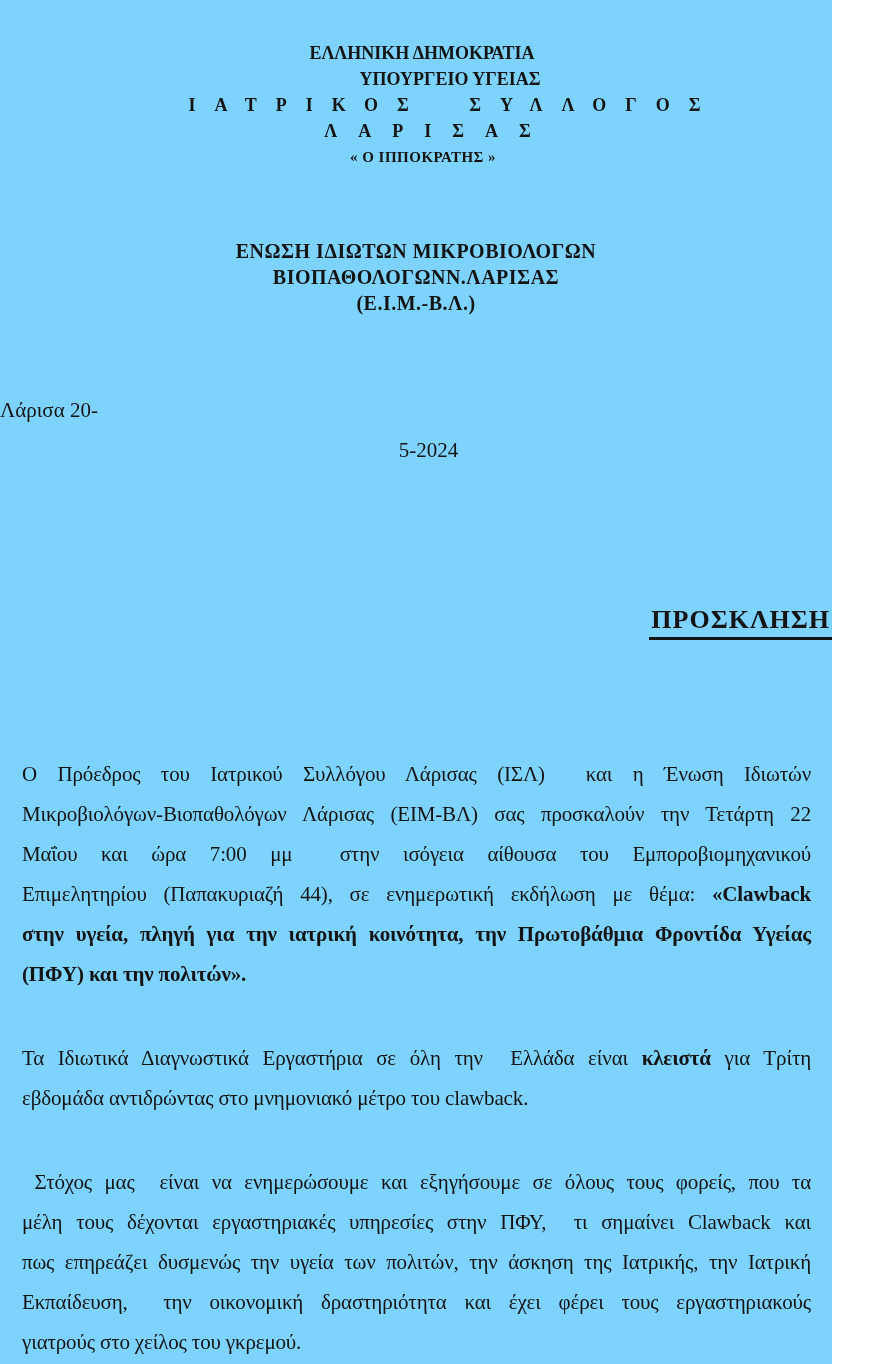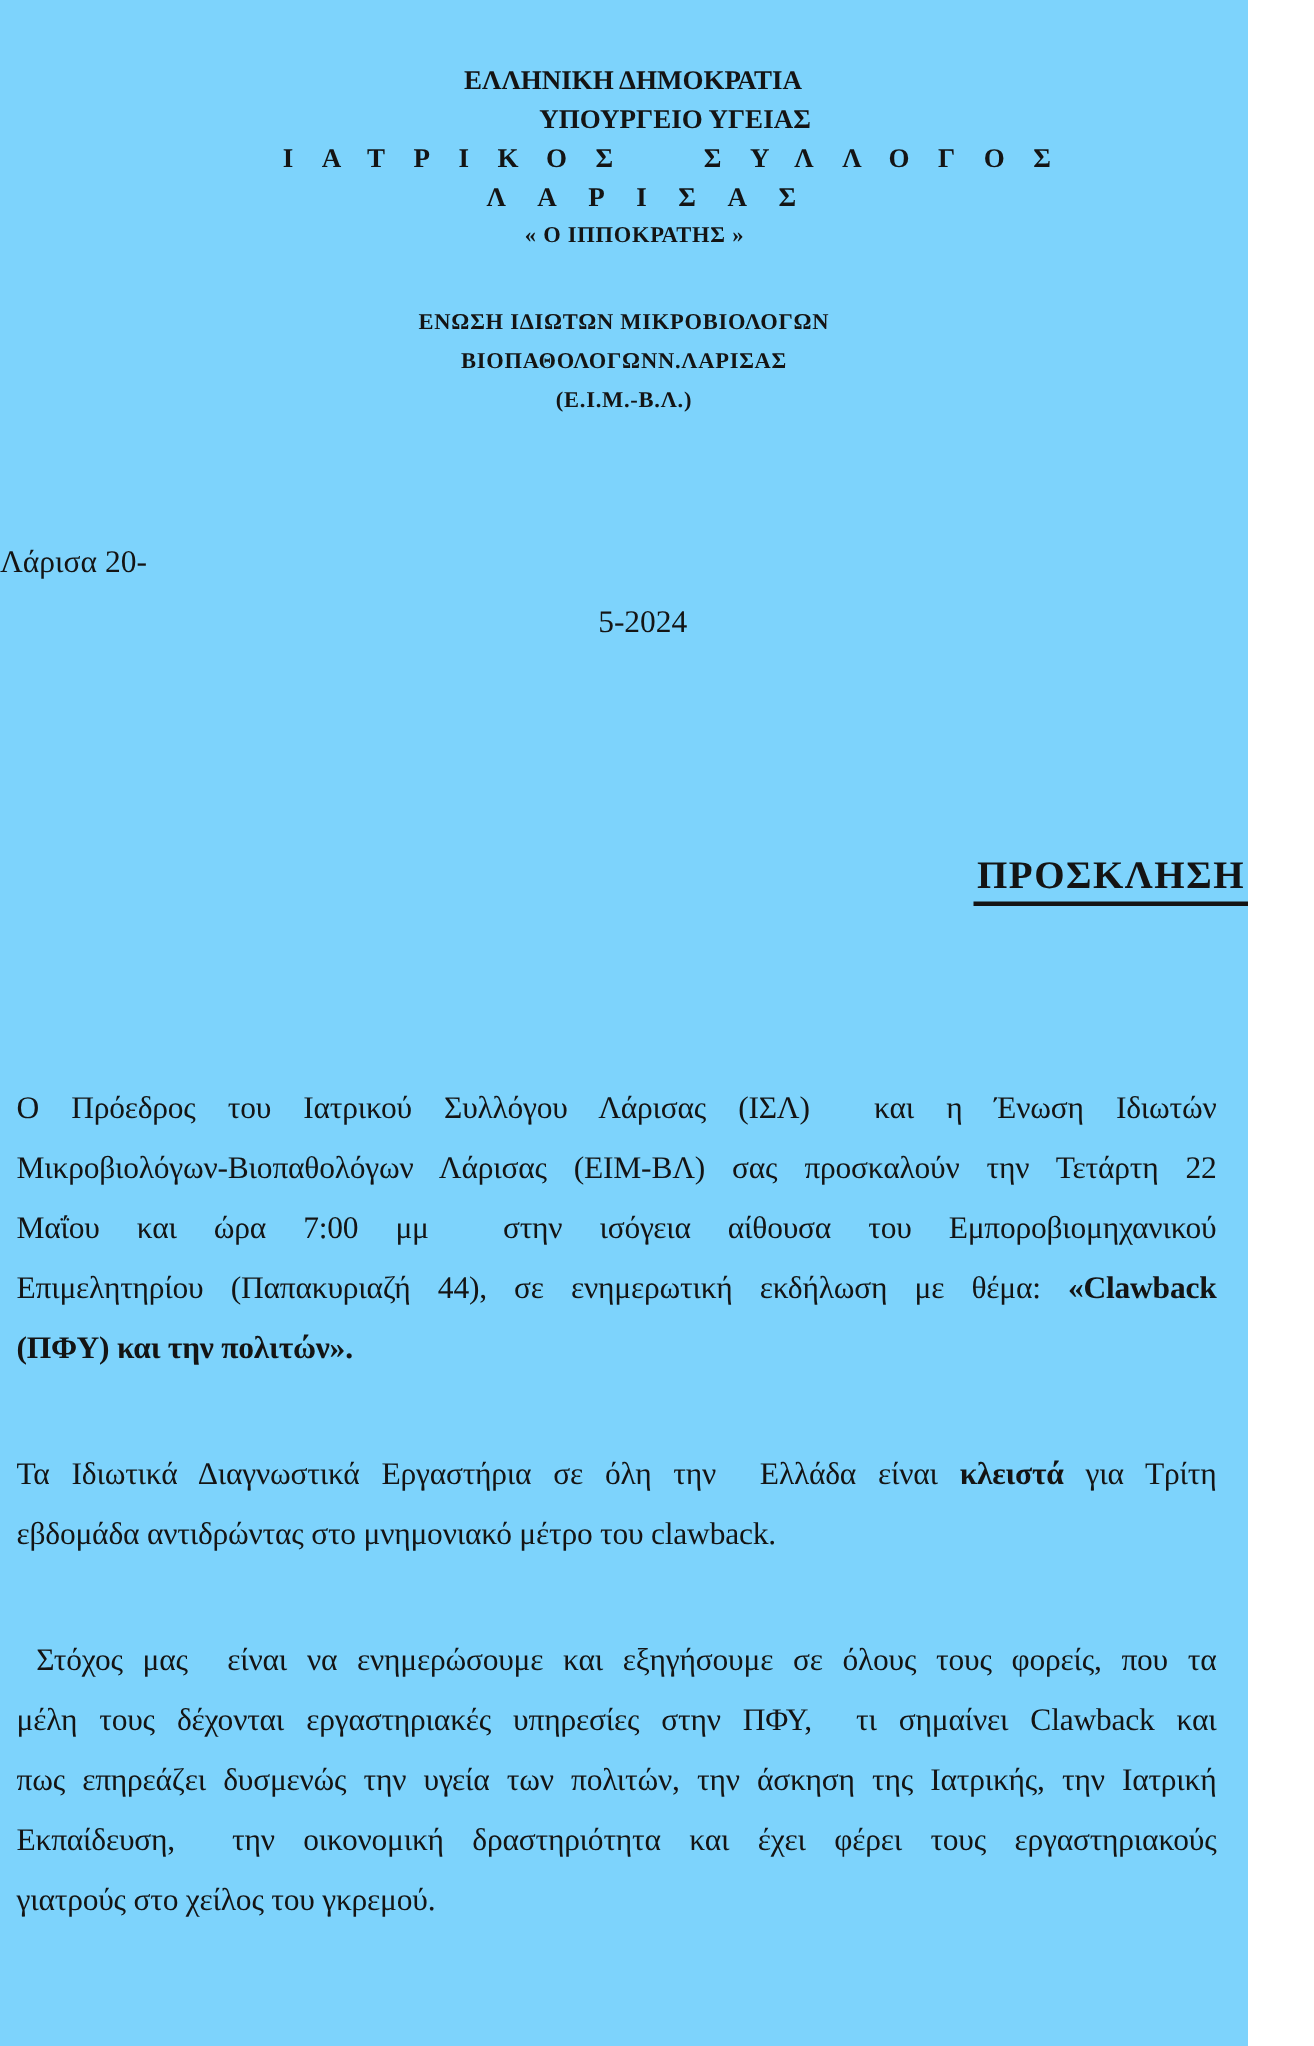--- a/index.html
+++ b/index.html
@@ -27,23 +27,23 @@
   }
   .h-line { position: relative; }
   .h-line.h1 { left: 6px; }
   .h-line.h2 { left: 34px; }
   .h-line.h3 { left: 38px; letter-spacing: 19px; word-spacing: 18px; }
   .h-line.h4 { left: 22px; letter-spacing: 21px; }
   .h-line.h5 { left: 7px; font-size: 15px; letter-spacing: 0.5px; }
 
   
   .association {
-    margin-top: 32px;
+    margin-top: 68px;
     font-weight: bold;
-    font-size: 15px;
+    font-size: 20px;
     line-height: 26px;
     text-align: center;
     letter-spacing: 0.5px;
   }
 
   
   .dateline {
     margin-top: 74px;
     font-size: 21px;
     line-height: 40px;
@@ -61,21 +61,21 @@
     font-weight: bold;
     font-size: 26px;
     letter-spacing: 1px;
     border-bottom: 3px solid #141414;
     padding: 0 2px 2px 2px;
   }
 
   
   .doc-body {
     margin-top: 114px;
-    padding: 0 21px 0 11px;
+    padding: 0 21px 0 22px;
     font-size: 21px;
     line-height: 40px;
   }
   .para + .para { margin-top: 44px; }
   .bline {
     white-space: pre-wrap;
     text-align: justify;
     text-align-last: justify;
     -moz-text-align-last: justify;
     letter-spacing: -0.15px;
@@ -113,20 +113,21 @@
   <div class="title-wrap">
     <span class="doc-title">ΠΡΟΣΚΛΗΣΗ</span>
   </div>
 
   <div class="doc-body">
       <div class="para">
         <div class="bline"><span>Ο Πρόεδρος του Ιατρικού Συλλόγου Λάρισας (ΙΣΛ)  και η Ένωση Ιδιωτών</span></div>
         <div class="bline"><span>Μικροβιολόγων-Βιοπαθολόγων Λάρισας (ΕΙΜ-ΒΛ) σας προσκαλούν την Τετάρτη 22</span></div>
         <div class="bline"><span>Μαΐου και ώρα 7:00 μμ  στην ισόγεια αίθουσα του Εμποροβιομηχανικού</span></div>
         <div class="bline"><span>Επιμελητηρίου (Παπακυριαζή 44), σε ενημερωτική εκδήλωση με θέμα: </span><span class="bold">«Clawback</span></div>
+        <div class="bline"><span class="bold">στην υγεία, πληγή για την ιατρική κοινότητα, την Πρωτοβάθμια Φροντίδα Υγείας</span></div>
         <div class="bline last"><span class="bold">(ΠΦΥ) και την πολιτών».</span></div>
       </div>
       <div class="para">
         <div class="bline"><span>Τα Ιδιωτικά Διαγνωστικά Εργαστήρια σε όλη την  Ελλάδα είναι </span><span class="bold">κλειστά</span><span> για Τρίτη</span></div>
         <div class="bline last"><span>εβδομάδα αντιδρώντας στο μνημονιακό μέτρο του clawback.</span></div>
       </div>
       <div class="para">
         <div class="bline"><span> Στόχος μας  είναι να ενημερώσουμε και εξηγήσουμε σε όλους τους φορείς, που τα</span></div>
         <div class="bline"><span>μέλη τους δέχονται εργαστηριακές υπηρεσίες στην ΠΦΥ,  τι σημαίνει Clawback και</span></div>
         <div class="bline"><span>πως επηρεάζει δυσμενώς την υγεία των πολιτών, την άσκηση της Ιατρικής, την Ιατρική</span></div>

